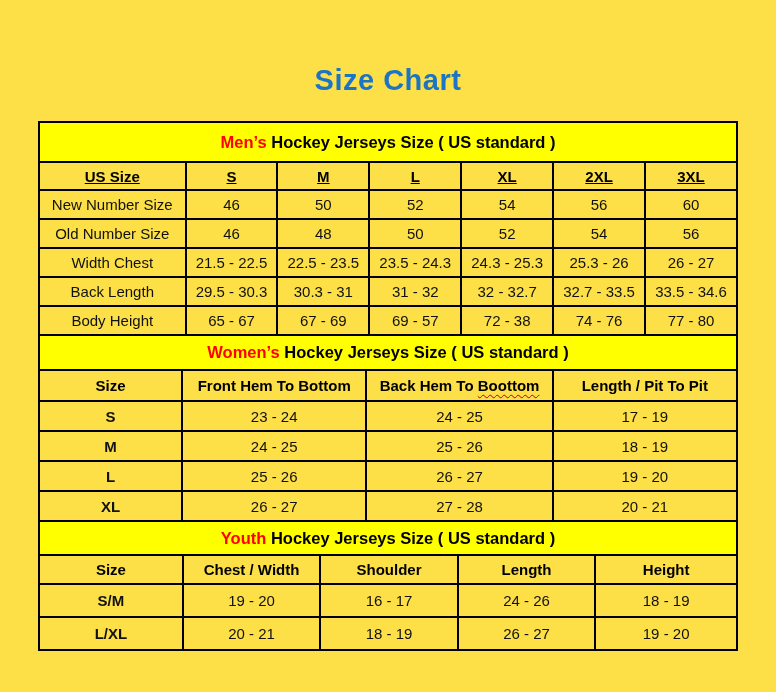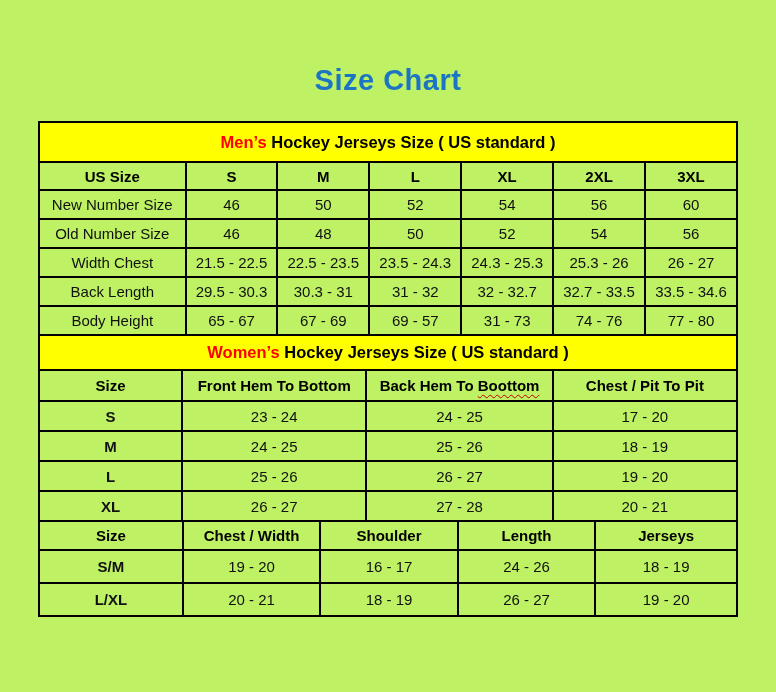--- a/index.html
+++ b/index.html
@@ -5,21 +5,21 @@
   html, body {
     margin: 0;
     padding: 0;
     background: #ffffff;
     font-family: "Liberation Sans", sans-serif;
   }
   #page {
     position: relative;
     width: 776px;
     height: 692px;
-    background: #bef264;
+    background: #fde047;
     overflow: hidden;
   }
   .page-title {
     margin: 0;
     padding-top: 64px;
     text-align: center;
     font-size: 29px;
     line-height: 32px;
     font-weight: bold;
     color: #1b74c4;
@@ -56,21 +56,21 @@
   tr.band .hl { color: #ff0000; }
   tr.head td { font-weight: bold; color: #000000; }
   .typo {
     text-decoration: underline wavy #c00000;
     text-decoration-thickness: 1px;
     text-underline-offset: 3px;
     text-align: center;
   }
   
   [data-sec="mens"]   tr.band td    { height: 34px; }
-  [data-sec="mens"]   tr.head td    { height: 22px; }
+  [data-sec="mens"]   tr.head td    { height: 22px; text-decoration: underline; }
   [data-sec="mens"]   tr.datarow td { height: 23px; }
   [data-sec="womens"] tr.band td    { height: 29px; text-align: center; }
   [data-sec="womens"] tr.head td    { height: 25px; }
   [data-sec="womens"] tr.datarow td { height: 24px; }
   [data-sec="youth"]  tr.band td    { height: 28px; }
   [data-sec="youth"]  tr.head td    { height: 23px; }
   [data-sec="youth"]  tr.datarow td { height: 27px; text-align: center; }
   
   [data-sec="womens"] td.rowlabel,
   [data-sec="youth"]  td.rowlabel { font-weight: bold; }
@@ -138,48 +138,48 @@
             <td>31 - 32</td>
             <td>32 - 32.7</td>
             <td>32.7 - 33.5</td>
             <td>33.5 - 34.6</td>
           </tr>
           <tr class="datarow">
             <td class="rowlabel">Body Height</td>
             <td>65 - 67</td>
             <td>67 - 69</td>
             <td>69 - 57</td>
-            <td>31 - 73</td>
+            <td>72 - 38</td>
             <td>74 - 76</td>
             <td>77 - 80</td>
           </tr>
         </tbody>
       </table>
       <table class="chart-table" data-sec="womens">
         <colgroup>
           <col style="width: 20.5%;">
           <col style="width: 26.4%;">
           <col style="width: 26.7%;">
           <col style="width: 26.4%;">
         </colgroup>
         <tbody>
           <tr class="band">
             <td colspan="4"><span class="hl">Women’s</span> Hockey Jerseys Size ( US standard )</td>
           </tr>
           <tr class="head">
             <td>Size</td>
             <td>Front Hem To Bottom</td>
             <td>Back Hem To <span class="typo">Boottom</span></td>
-            <td>Chest / Pit To Pit</td>
+            <td>Length / Pit To Pit</td>
           </tr>
           <tr class="datarow">
             <td class="rowlabel">S</td>
             <td>23 - 24</td>
             <td>24 - 25</td>
-            <td>17 - 20</td>
+            <td>17 - 19</td>
           </tr>
           <tr class="datarow">
             <td class="rowlabel">M</td>
             <td>24 - 25</td>
             <td>25 - 26</td>
             <td>18 - 19</td>
           </tr>
           <tr class="datarow">
             <td class="rowlabel">L</td>
             <td>25 - 26</td>
@@ -196,26 +196,29 @@
       </table>
       <table class="chart-table" data-sec="youth">
         <colgroup>
           <col style="width: 20.6%;">
           <col style="width: 19.7%;">
           <col style="width: 19.7%;">
           <col style="width: 19.7%;">
           <col style="width: 20.3%;">
         </colgroup>
         <tbody>
+          <tr class="band">
+            <td colspan="5"><span class="hl">Youth</span> Hockey Jerseys Size ( US standard )</td>
+          </tr>
           <tr class="head">
             <td>Size</td>
             <td>Chest / Width</td>
             <td>Shoulder</td>
             <td>Length</td>
-            <td>Jerseys</td>
+            <td>Height</td>
           </tr>
           <tr class="datarow">
             <td class="rowlabel">S/M</td>
             <td>19 - 20</td>
             <td>16 - 17</td>
             <td>24 - 26</td>
             <td>18 - 19</td>
           </tr>
           <tr class="datarow">
             <td class="rowlabel">L/XL</td>

